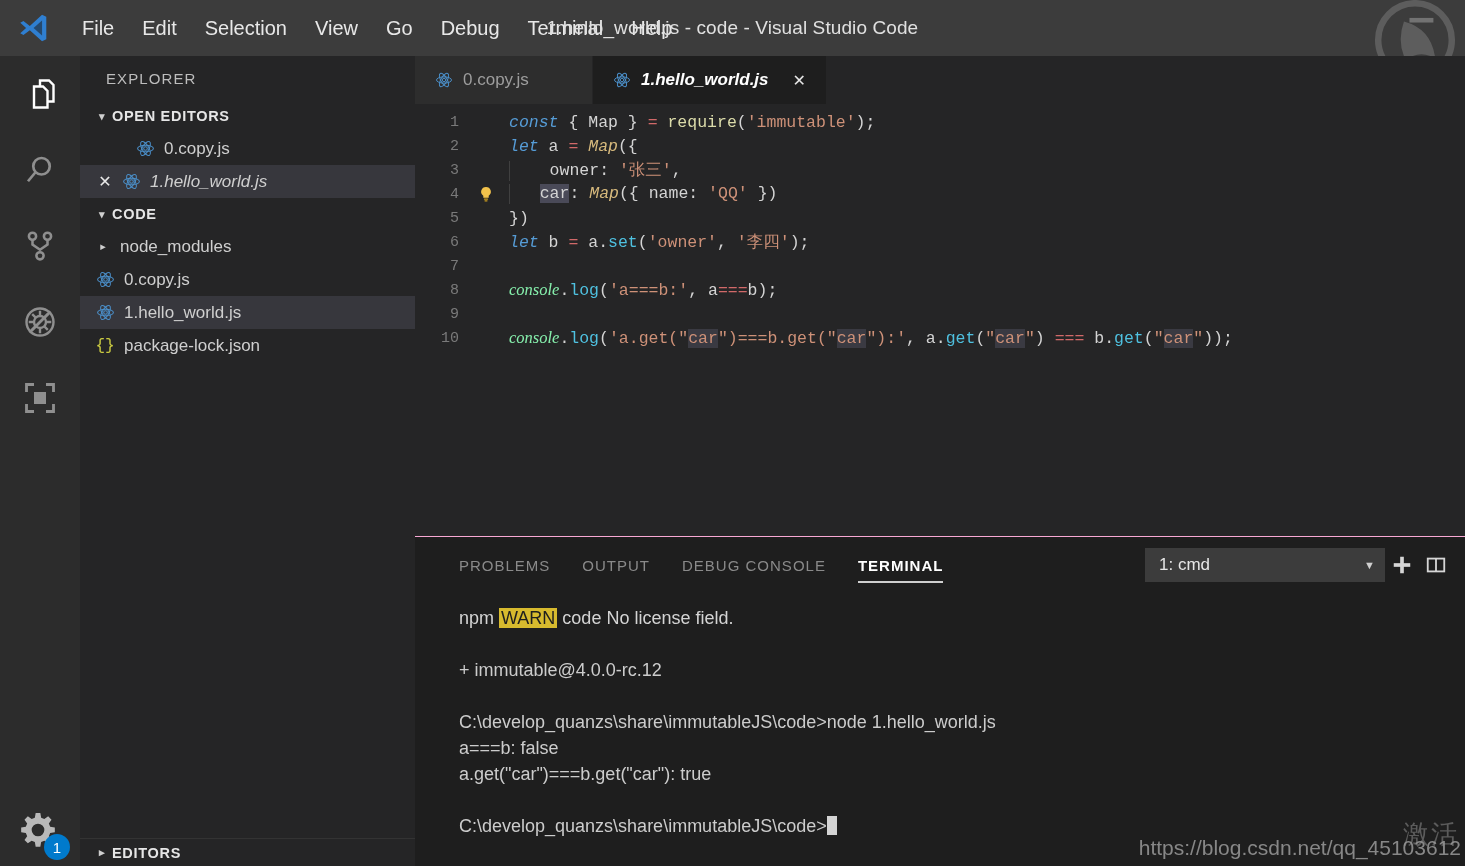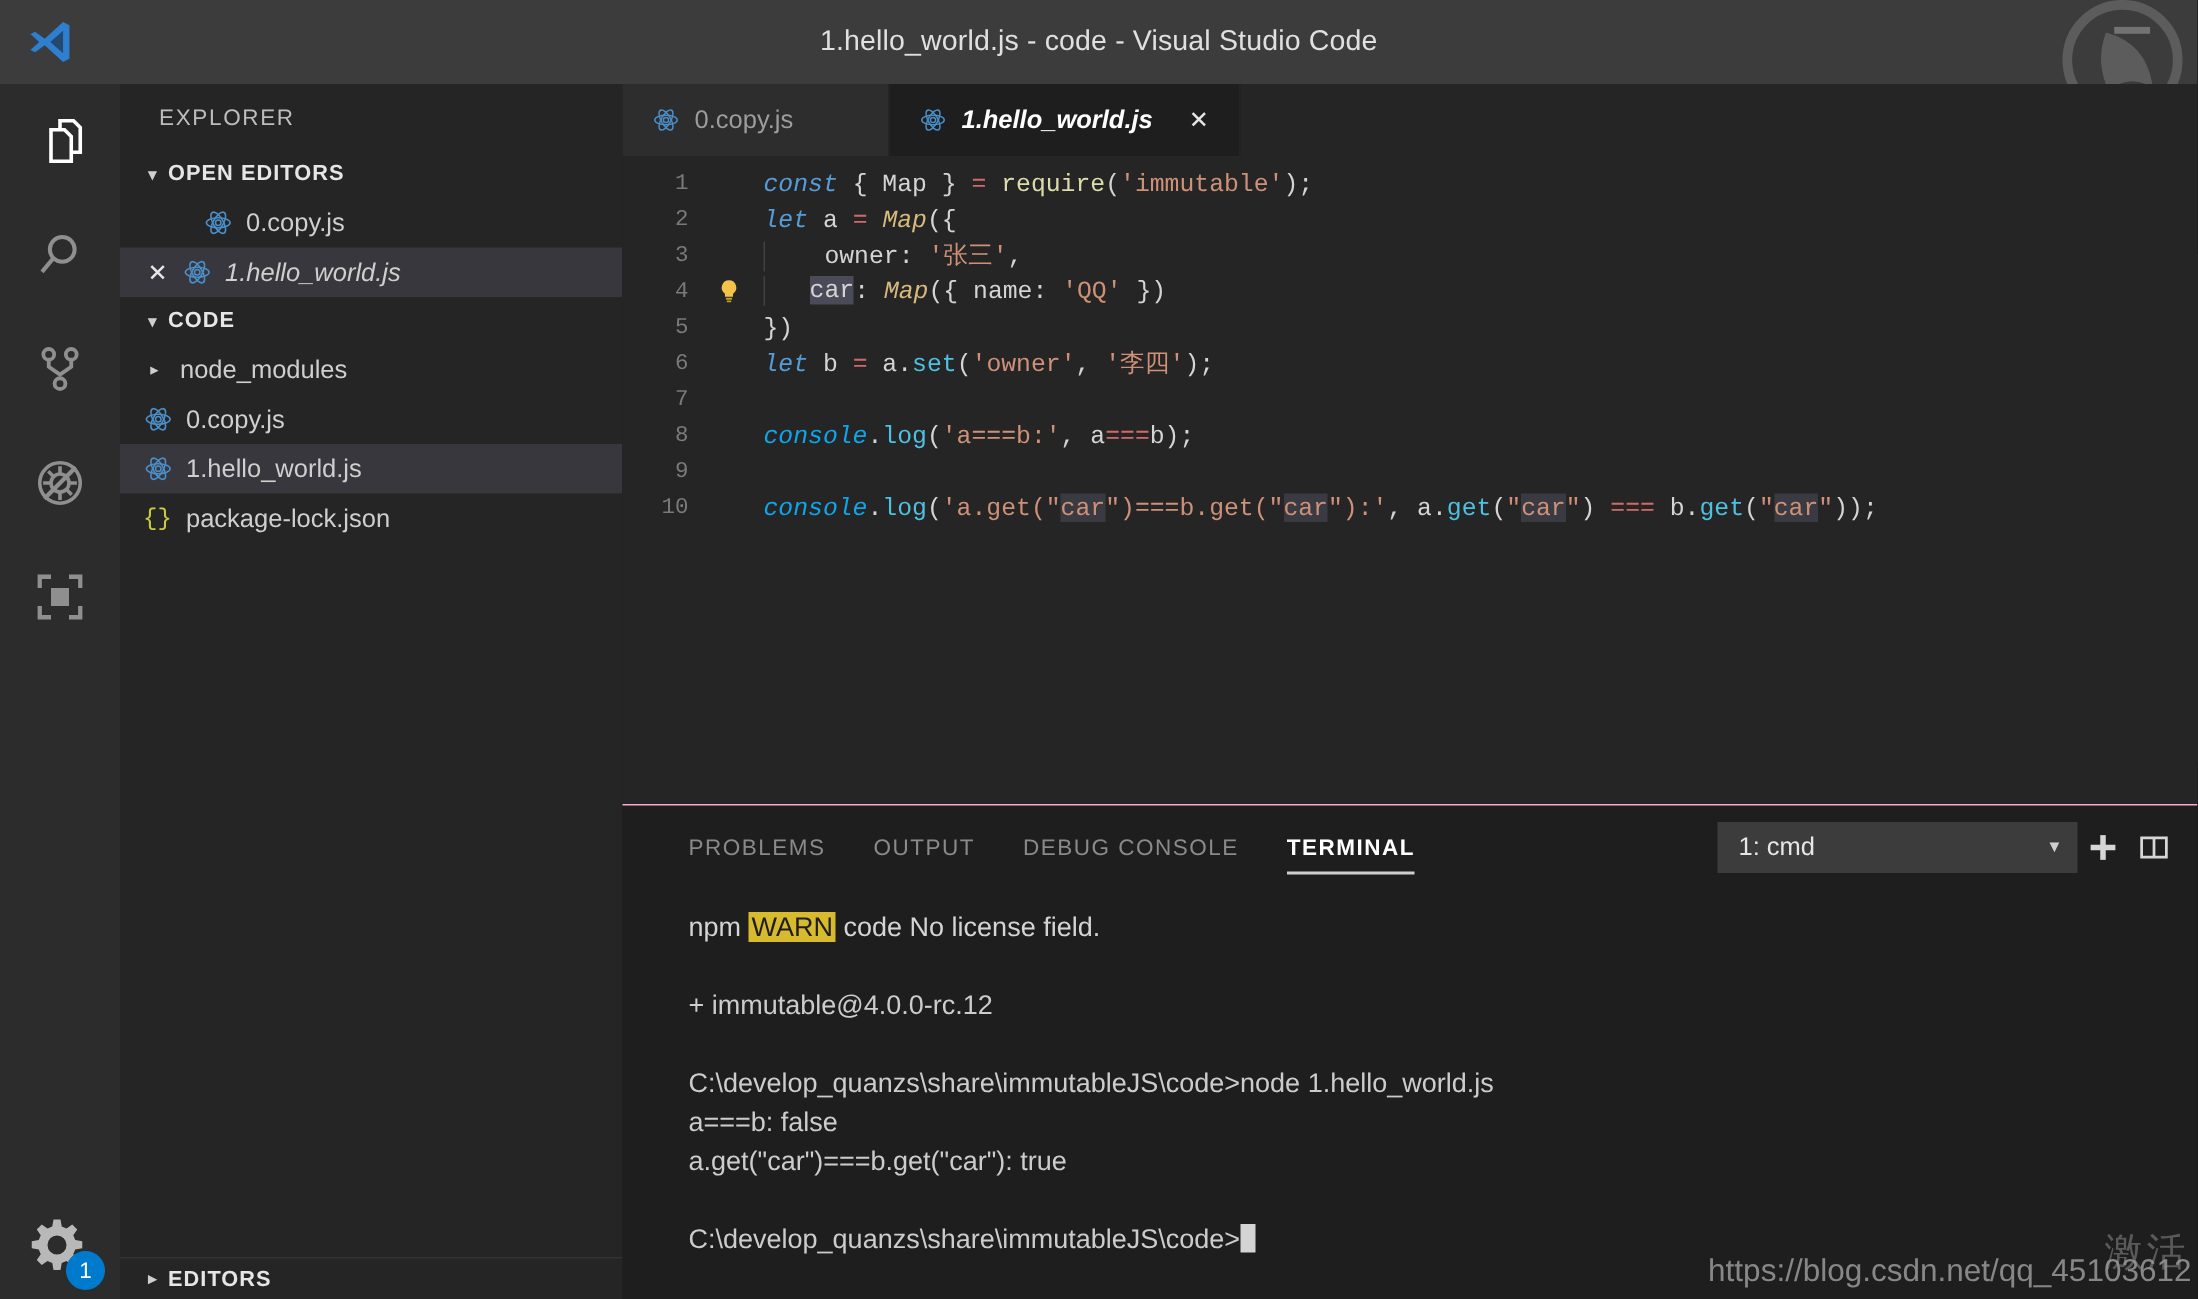--- a/index.html
+++ b/index.html
@@ -107,21 +107,21 @@
   .bulb { width: 18px; height: 18px; }
   .code-text { white-space: pre; }
 
   
   .t-kw { color: #569cd6; font-style: italic; }
   .t-type { color: #d7ba7d; font-style: italic; }
   .t-str { color: #ce9178; }
   .t-op { color: #d16969; }
   .t-plain { color: #d4d4d4; }
   .t-fn { color: #4fc1e0; }
-  .t-obj { color: #0ea5e9; font-style: italic; }
+  .t-obj { color: #86efac; font-style: italic; font-family: Liberation Serif, serif; }
   .t-punc { color: #d4d4d4; }
   .t-yellow { color: #dcdcaa; text-align: right; }
   .sel { background: #4a4a58; }
   .sel-soft { background: #3a3a42; }
   .indent-guide {
     display: inline-block; width: 0; border-left: 1px solid #404040; height: 20px;
     vertical-align: middle; margin-right: 0;
   }
 
   
@@ -176,20 +176,30 @@
 </head>
 <body>
 
 <div class="app">
 
   <div class="titlebar">
     <svg class="vscode-logo" viewBox="0 0 32 32">
       <path d="M24.5 3.5 L13 14 L7 9.5 L4 11 L9.5 16 L4 21 L7 22.5 L13 18 L24.5 28.5 L28.5 26.5 L28.5 5.5 Z" fill="#2f7fd1"></path>
       <path d="M24.5 9 L24.5 23 L16.5 16 Z" fill="#1e1e1e" opacity=".55"></path>
     </svg>
+    <div class="menu">
+      <div class="menu-item">File</div>
+      <div class="menu-item">Edit</div>
+      <div class="menu-item">Selection</div>
+      <div class="menu-item">View</div>
+      <div class="menu-item">Go</div>
+      <div class="menu-item">Debug</div>
+      <div class="menu-item">Terminal</div>
+      <div class="menu-item">Help</div>
+    </div>
     <div class="win-title">1.hello_world.js - code - Visual Studio Code</div>
     <svg class="wm-logo" viewBox="0 0 100 100">
       <circle cx="50" cy="50" r="40" fill="none" stroke="#aaa" stroke-width="7"></circle>
       <path d="M38 30 Q68 38 72 70 Q55 60 40 72 Q30 52 38 30 Z" fill="#aaa"></path>
       <rect x="44" y="26" width="26" height="5" fill="#f0f0f0"></rect>
     </svg>
   </div>
 
   <div class="activitybar">
     <div class="act-icon active">

